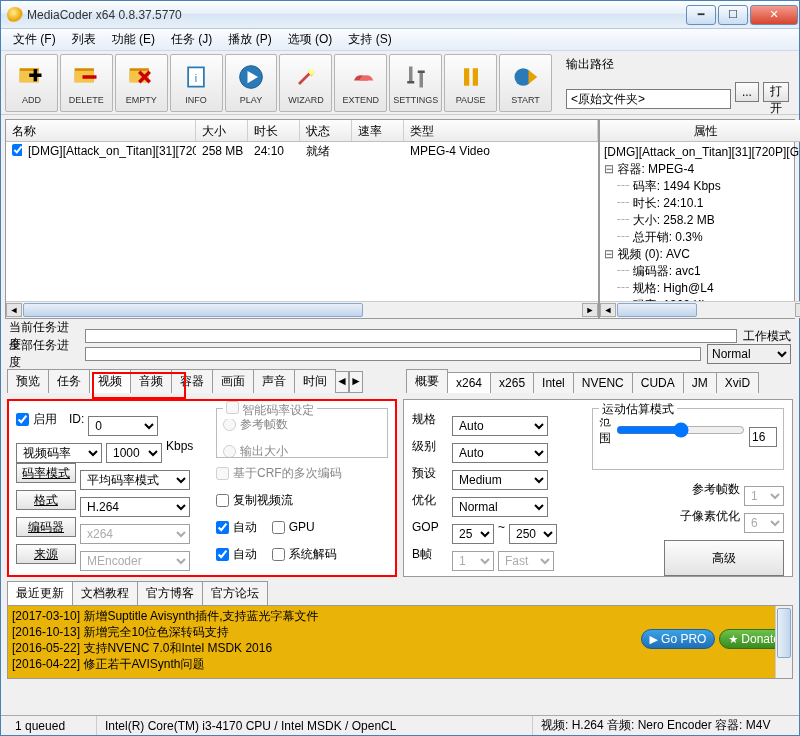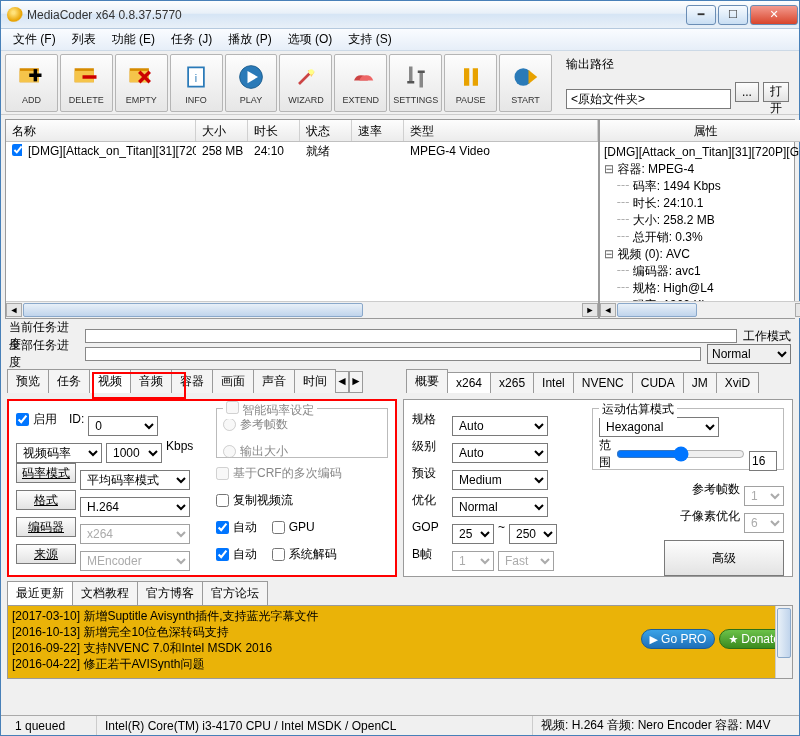--- a/index.html
+++ b/index.html
@@ -389,21 +389,20 @@
             </div>
           <div class="fld">
               <span style="width:36px">B帧</span>
               <select class="sel disabled" style="width:42px" disabled=""><option>1</option></select>
               <select class="sel disabled" style="width:56px" disabled=""><option>Fast</option></select>
             </div>
         </div>
         <div style="flex:1">
           <div class="grpbox" style="height:62px">
             <div class="gtitle" style="color:#000">运动估算模式</div>
-            <select class="sel" style="width:120px;margin-top:4px"><option>Hexagonal</option></select>
             <div class="fld" style="margin-top:6px">
                 <span>范围</span>
                 <input type="range" style="flex: 1 1 0%;" value="50">
                 <input class="txtinp" style="width: 28px;" value="16">
               </div>
           </div>
           <div class="fld" style="margin-top:8px;justify-content:flex-end">
               <span>参考帧数</span>
               <select class="sel disabled" style="width:40px" disabled=""><option>1</option></select>
             </div>
@@ -424,21 +423,21 @@
     <div class="tab">官方论坛</div>
   </div>
   <div class="pills">
     <div class="pill pro">▶ <span>Go PRO</span></div>
     <div class="pill don">★ <span>Donate</span></div>
   </div>
   <div class="botpanel">
     <div class="logarea" id="logarea">
         <div>[2017-03-10] 新增Suptitle Avisynth插件,支持蓝光字幕文件</div>
         <div>[2016-10-13] 新增完全10位色深转码支持</div>
-        <div>[2016-09-22] 支持NVENC 7.0和Intel MSDK 2016</div>
+        <div>[2016-05-22] 支持NVENC 7.0和Intel MSDK 2016</div>
         <div>[2016-04-22] 修正若干AVISynth问题</div>
       </div>
     <div class="vscroll">
         <div class="thumb" style="top:2px;height:50px"></div>
       </div>
   </div>
 
   <div class="statusbar">
     <div class="cell" style="width:90px">1 queued</div>
     <div class="cell" style="flex:1">Intel(R) Core(TM) i3-4170 CPU  / Intel MSDK / OpenCL</div>

